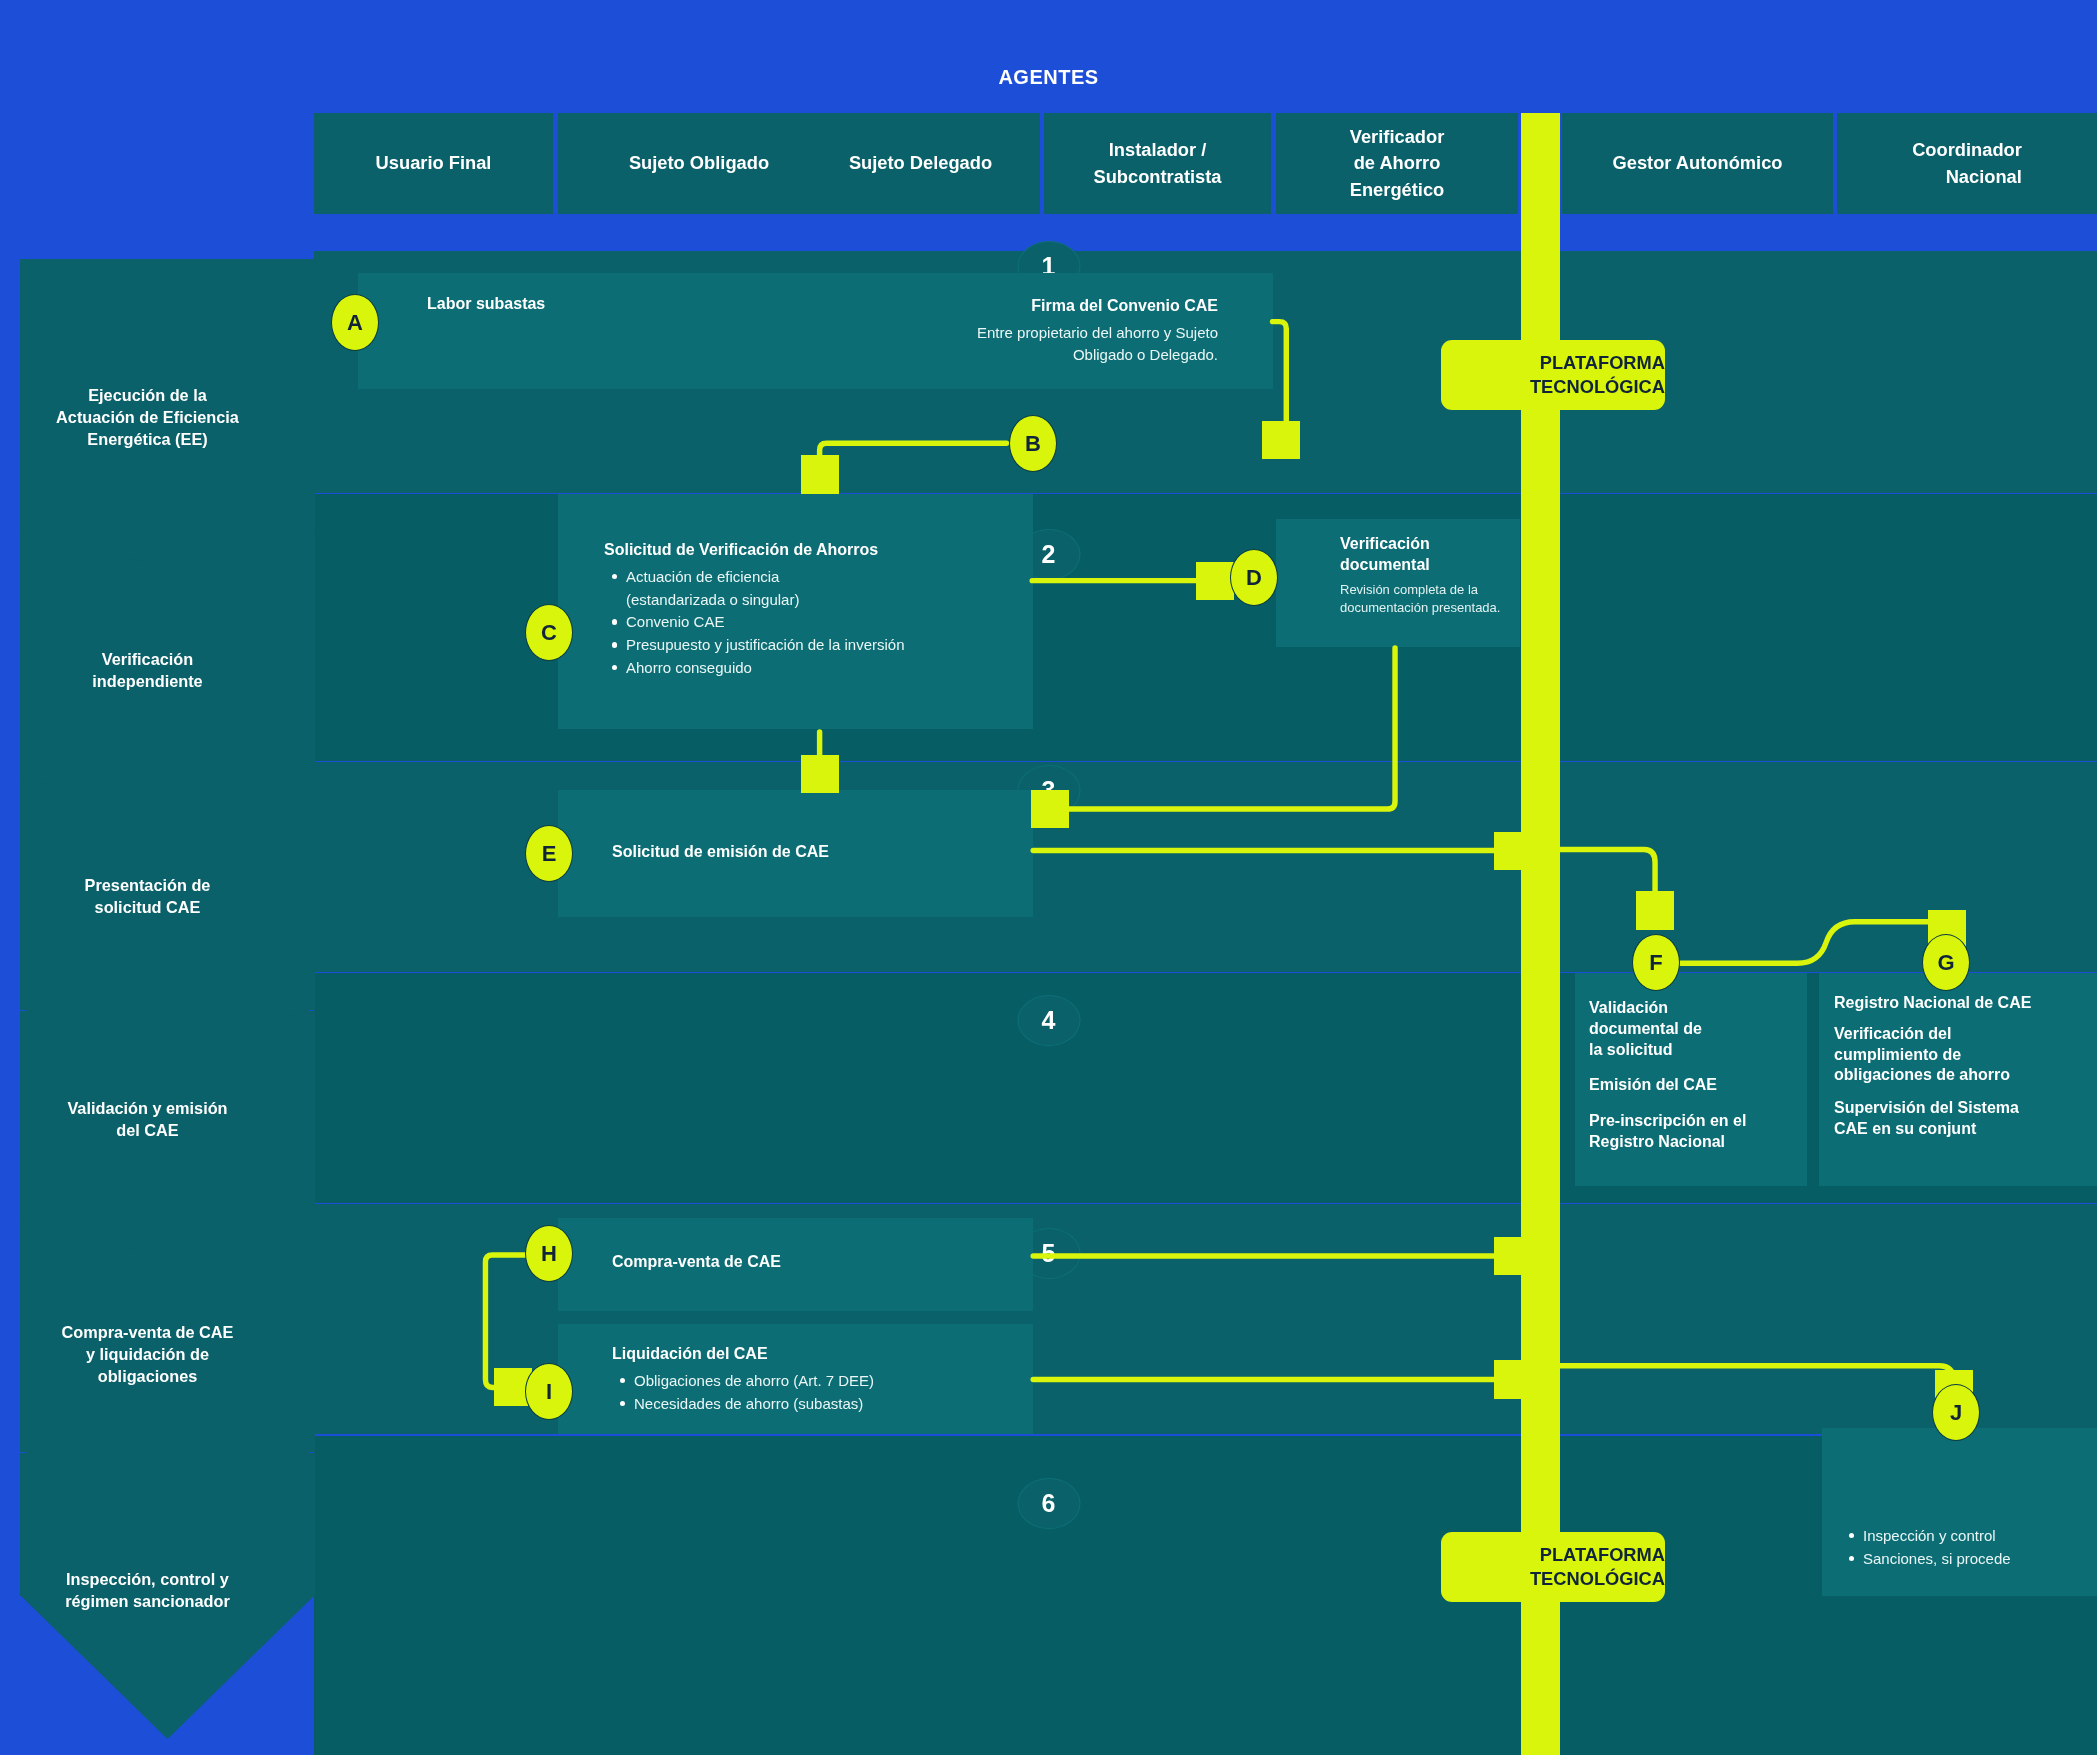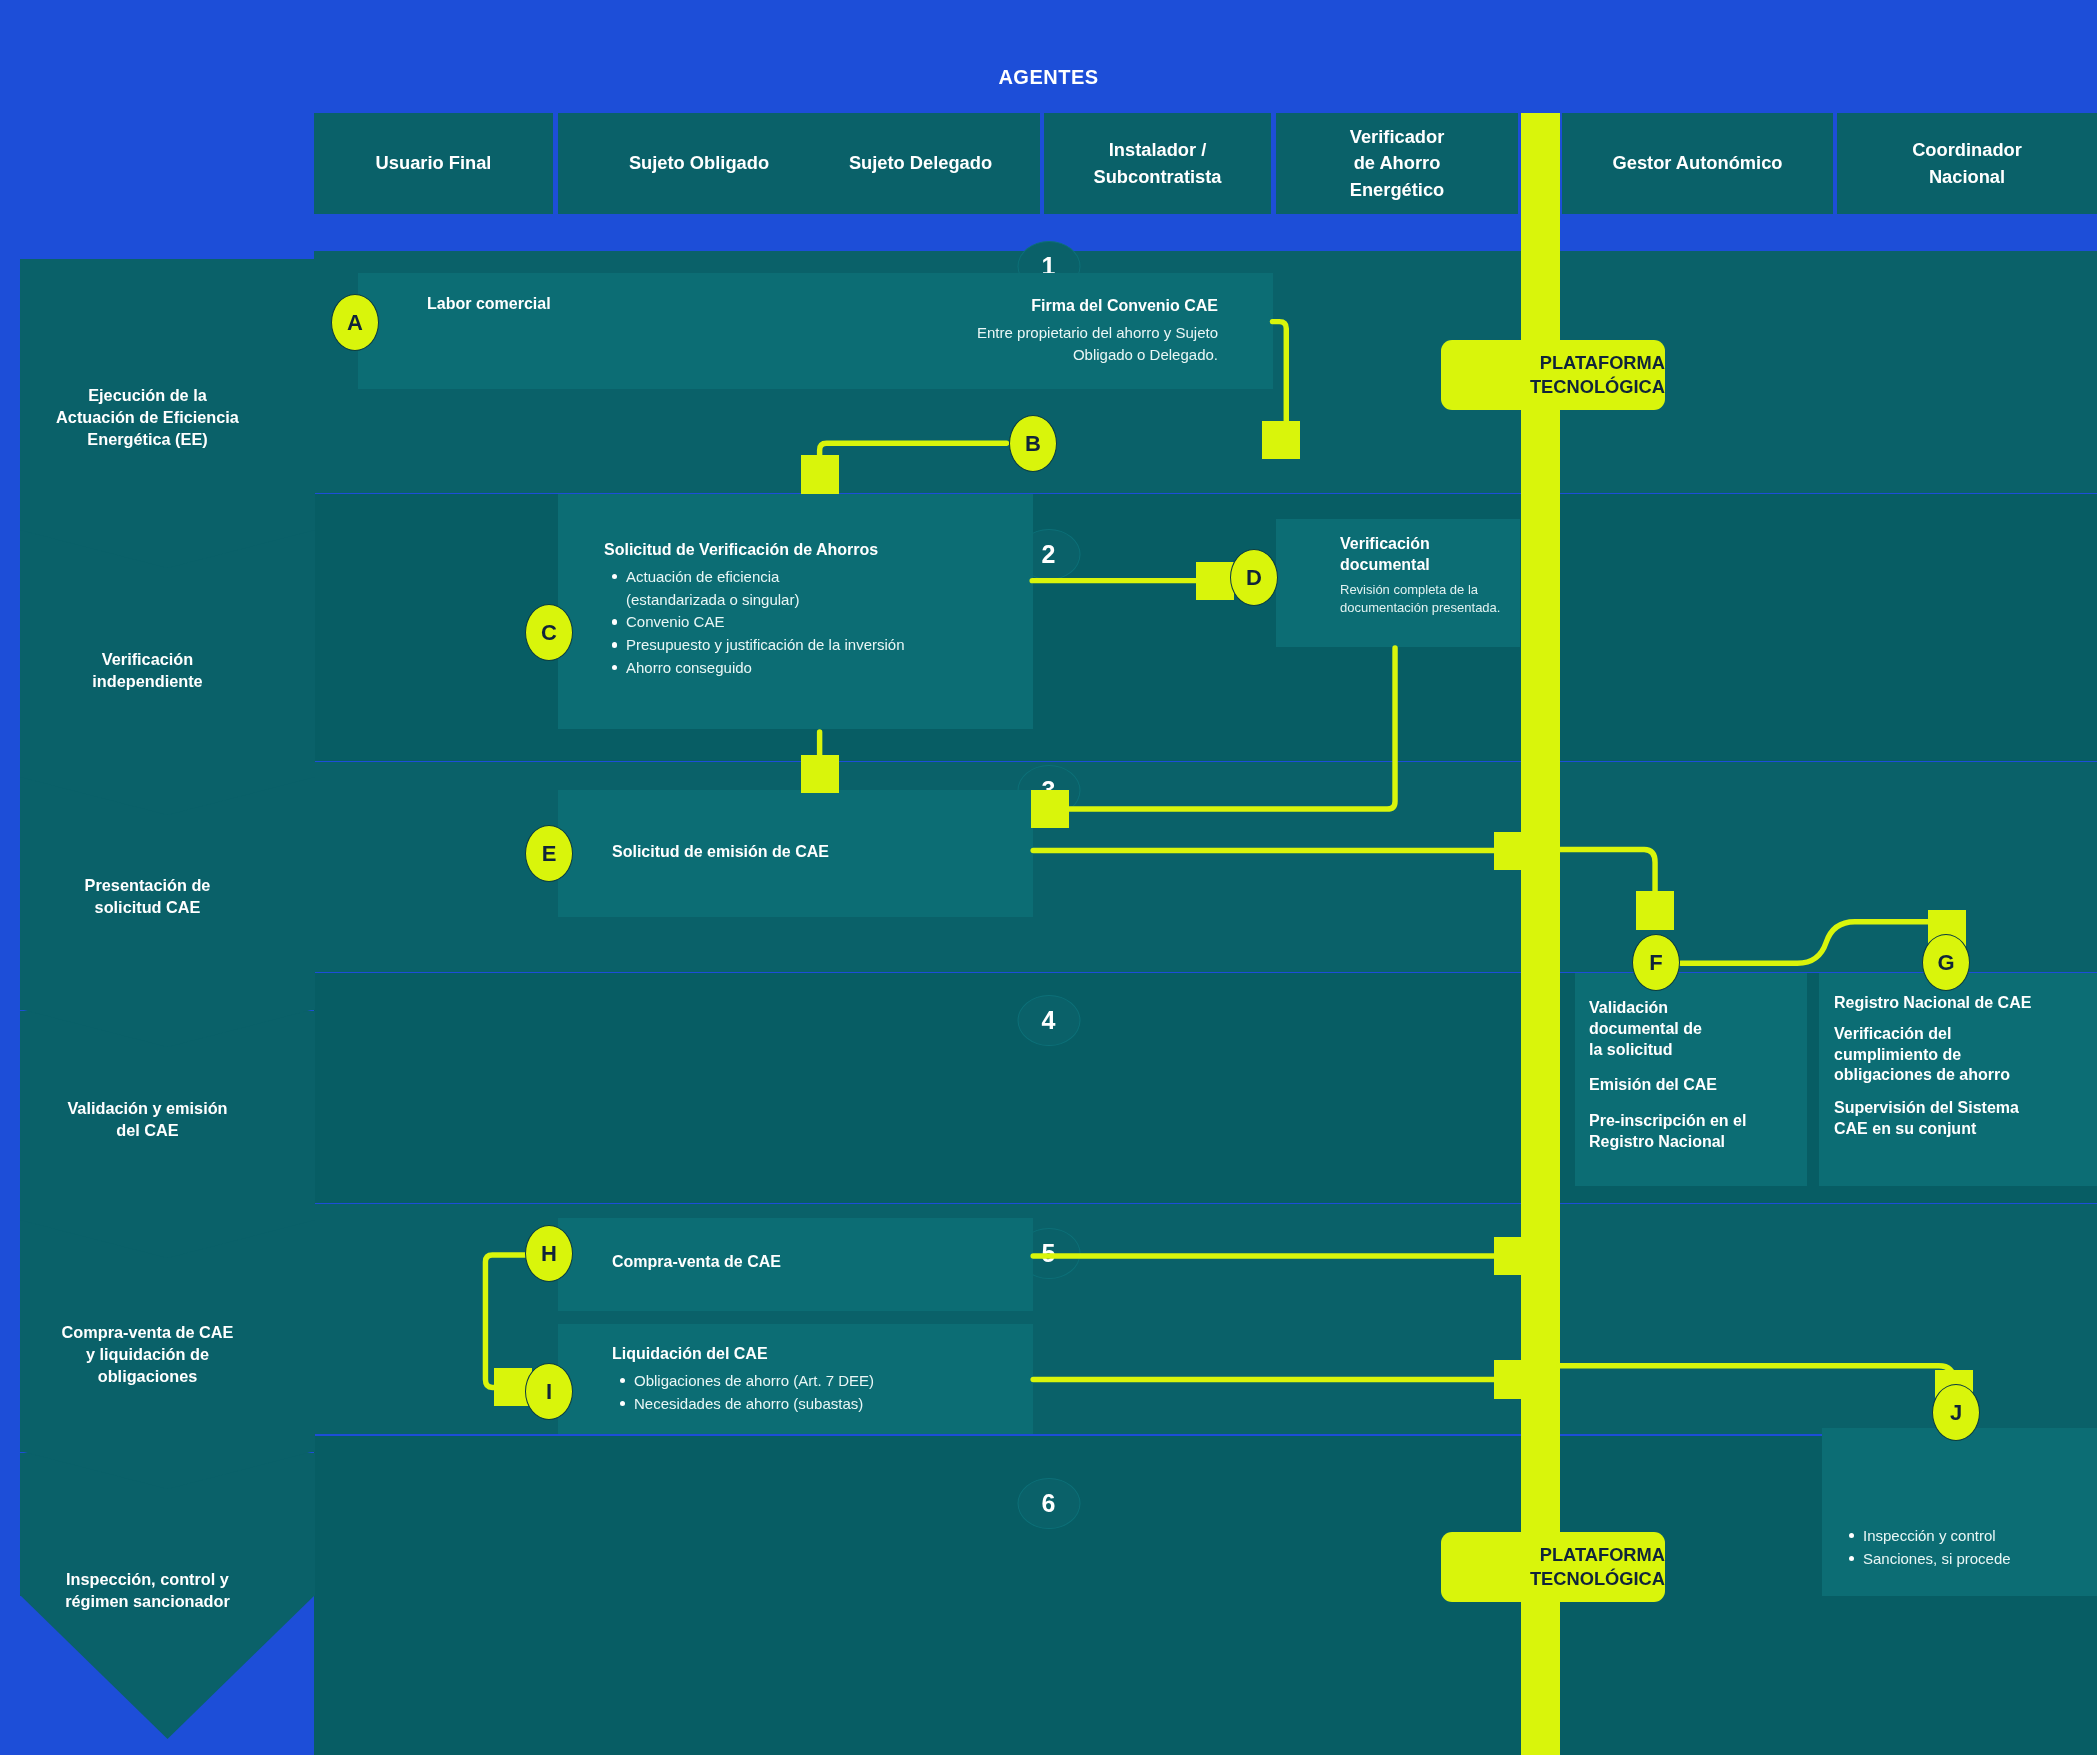--- a/index.html
+++ b/index.html
@@ -134,21 +134,21 @@
   <div class="agent-head" style="left:1044px;width:227px;white-space:pre-line;">
     <span>Instalador /
 Subcontratista</span></div>
   <div class="agent-head" style="left:1276px;width:242px;white-space:pre-line;">
     <span>Verificador
 de Ahorro
 Energético</span></div>
   <div class="agent-head" style="left:1562px;width:271px;">
     <span>Gestor Autonómico</span>
     </div>
-  <div class="agent-head" style="left:1837px;width:260px;white-space:pre-line;">
+  <div class="agent-head" style="left:1837px;width:260px;white-space:pre-line;text-align:right;">
     <span>Coordinador
 Nacional</span></div>
 
   <div class="phase" style="top:259px;height:272px;">
     <div class="chev"></div>
   </div>
   <div class="phase-num" style="top:241px;">1</div>
   <div class="phase-label" style="top:384px;white-space:pre-line;">Ejecución de la
 Actuación de Eficiencia
 Energética (EE)</div>
@@ -184,21 +184,21 @@
 
   <div class="phase" style="top:1453px;height:143px;">
     <div class="chev" style="bottom:-143px;height:144px;"></div>
   </div>
   <div class="phase-num" style="top:1478px;">6</div>
   <div class="phase-label" style="top:1568px;white-space:pre-line;">Inspección, control y
 régimen sancionador</div>
 
   <div class="card" style="left:358px;top:273px;width:915px;height:116px;padding:21px 0 0 0;">
     <div style="position:absolute;left:69px;top:21px;width:376px;">
-      <p class="ttl">Labor comercial</p>
+      <p class="ttl">Labor subastas</p>
     </div>
     <div style="position:absolute;left:455px;top:23px;width:405px;text-align:right;">
       <p class="ttl">Firma del Convenio CAE</p>
       <p class="sub" style="white-space:pre-line;">Entre propietario del ahorro y Sujeto
 Obligado o Delegado.</p>
     </div>
   </div>
   <div class="badge" style="left:331px;top:294px;">A</div>
 
   <div class="badge" style="left:1009px;top:415px;">B</div>

